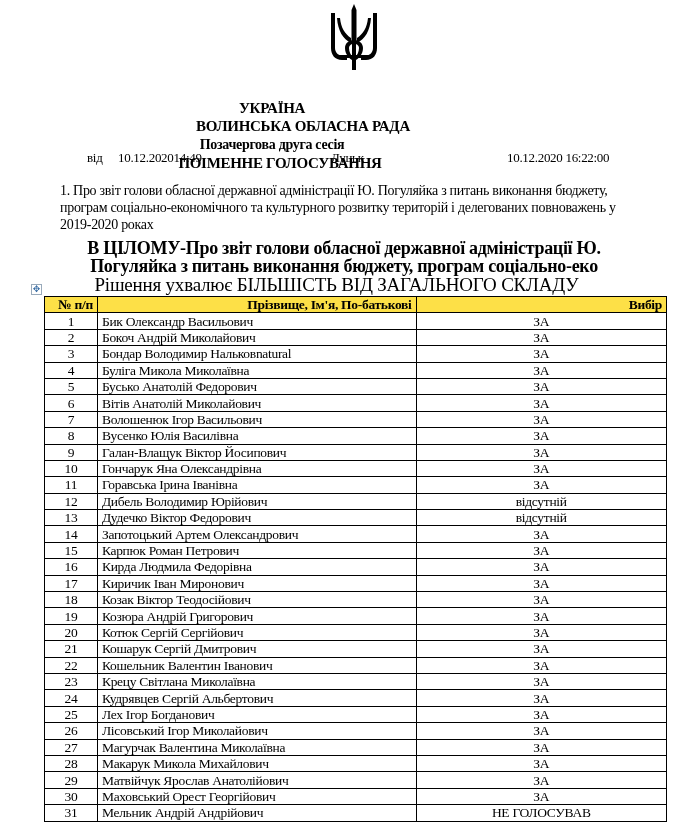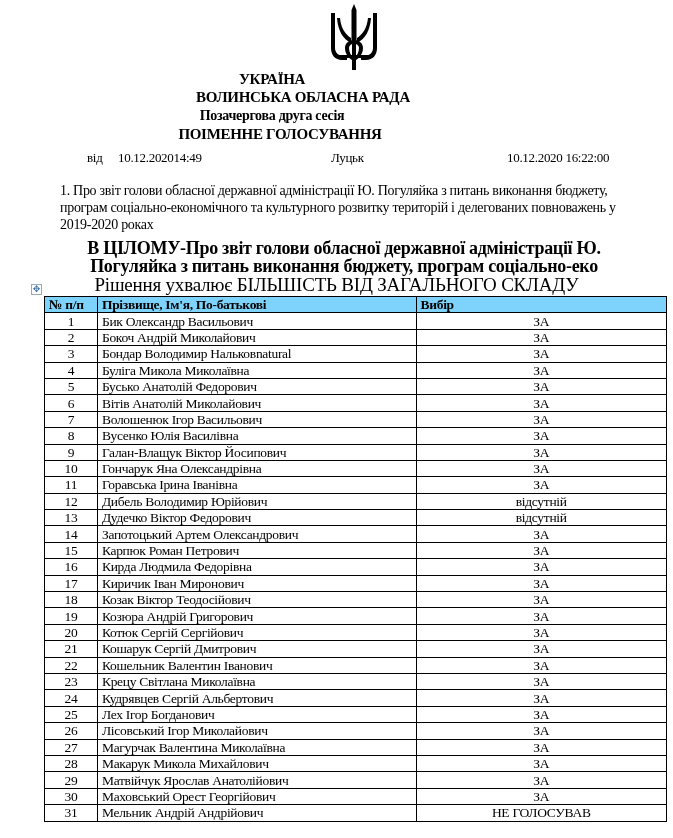--- a/index.html
+++ b/index.html
@@ -2,21 +2,21 @@
 <html><head>
   <meta charset="utf-8">
   <style>
     html, body { margin: 0; padding: 0; background: #ffffff; }
     body {
       width: 673px; height: 838px; overflow: hidden; position: relative;
       font-family: "Liberation Serif", "DejaVu Serif", serif;
       color: #000;
     }
     .emblem { position: absolute; left: 331px; top: 4px; width: 46px; height: 66px; }
-    .center-line { position: absolute; left: 0; width: 544px; text-align: center; white-space: nowrap; }
+    .center-line { position: absolute; left: 0; width: 544px; text-align: center; white-space: nowrap; margin-top: 29px; }
     .h-country { top: 71px; font-size: 15px; font-weight: bold; letter-spacing: -0.3px; }
     .h-council { top: 89px; font-size: 15px; font-weight: bold; letter-spacing: -0.3px; padding-left: 31px; }
     .h-session { top: 108px; font-size: 14px; font-weight: bold; letter-spacing: -0.3px; }
     .h-vote { top: 126px; font-size: 15px; font-weight: bold; letter-spacing: -0.3px; padding-left: 8px; }
     .meta-row { position: absolute; top: 150px; font-size: 13px; letter-spacing: -0.3px; white-space: nowrap; }
     .meta-from-label { left: 87px; }
     .meta-from-date { left: 118px; }
     .meta-city { left: 331px; }
     .meta-printed { left: 507px; }
     .agenda {
@@ -37,21 +37,21 @@
       text-align: center; color: #3a6ea5; font-family: "DejaVu Sans", sans-serif;
     }
     table.votes {
       position: absolute; left: 44px; top: 296px; width: 623px;
       border-collapse: collapse; font-size: 13.5px; letter-spacing: -0.3px;
     }
     table.votes th, table.votes td {
       border: 1px solid #000; padding: 0 4px; height: 15.4px; line-height: 15px;
       white-space: nowrap;
     }
-    table.votes th { background: #7dd3fc; font-weight: bold; text-align: left; }
+    table.votes th { background: #fde047; font-weight: bold; text-align: right; }
     table.votes col.c1 { width: 53px; }
     table.votes col.c2 { width: 319px; }
     table.votes col.c3 { width: 251px; }
     td.num { text-align: center; }
     td.name { text-align: left; padding-left: 7px; }
     td.choice { text-align: center; }
   </style>
 </head>
 <body>
 

